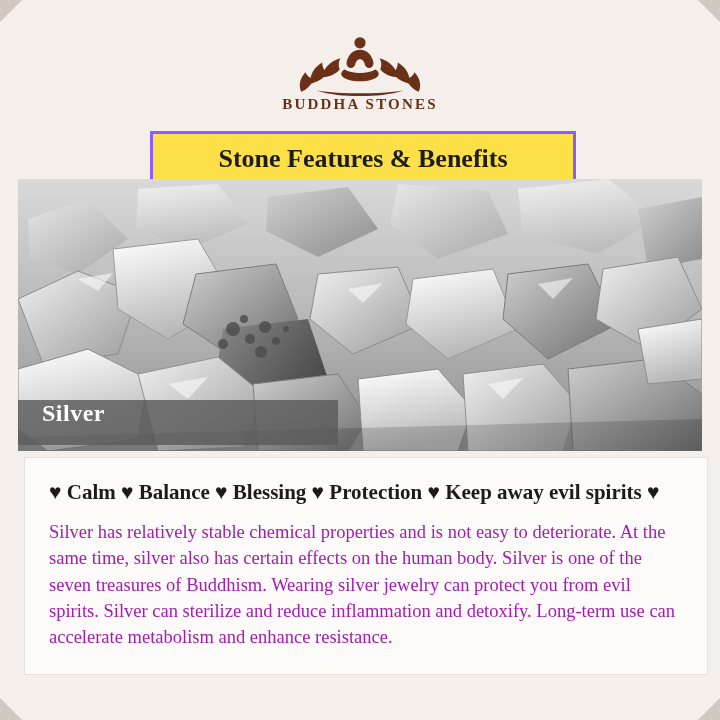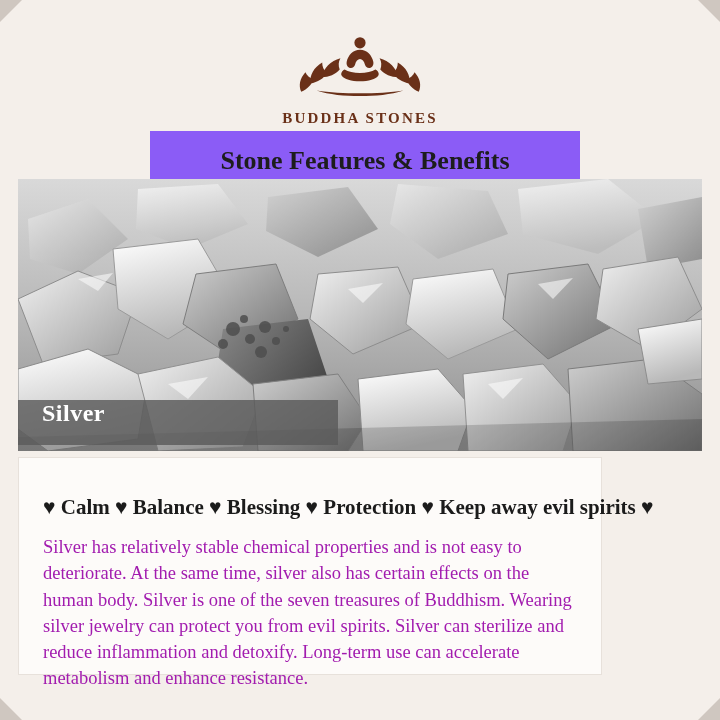--- a/index.html
+++ b/index.html
@@ -57,36 +57,36 @@
     width: 720px;
     text-align: center;
   }
   .logo-mark {
     display: block;
     margin: 0 auto;
     width: 140px;
     height: 70px;
   }
   .brand-name {
-    margin-top: 14px;
+    margin-top: 0;
     font-family: "Liberation Serif", serif;
     font-size: 15px;
     letter-spacing: 2.2px;
     color: #6a3018;
     font-weight: bold;
   }
 
   .title-bar {
     position: absolute;
     top: 131px;
     left: 150px;
     width: 420px;
     height: 50px;
-    background: #8b5cf6;
-    border: 5px solid #8b5cf6;
+    background: #fde047;
+    border: 3px solid #8b5cf6;
     display: flex;
     align-items: center;
     justify-content: center;
   }
   .title-bar .title-text {
     font-family: "Liberation Serif", serif;
     font-size: 26px;
     font-weight: bold;
     color: #1d1d1d;
   }
@@ -121,27 +121,27 @@
     font-family: "Liberation Serif", serif;
     font-size: 24px;
     font-weight: bold;
     padding-left: 24px;
     letter-spacing: 0.5px;
   }
 
   .text-panel {
     position: absolute;
     top: 457px;
-    left: 18px;
-    width: 584px;
+    left: 24px;
+    width: 684px;
     height: 218px;
     background: #fdfbf9;
     border: 1px solid #e7e1db;
     box-sizing: border-box;
-    padding: 37px 24px 0 24px;
+    padding: 22px 24px 0 24px;
   }
   .keywords {
     font-family: "Liberation Serif", serif;
     font-size: 21px;
     font-weight: bold;
     color: #1b1b1b;
     white-space: nowrap;
     margin-bottom: 14px;
   }
   .body-copy {

